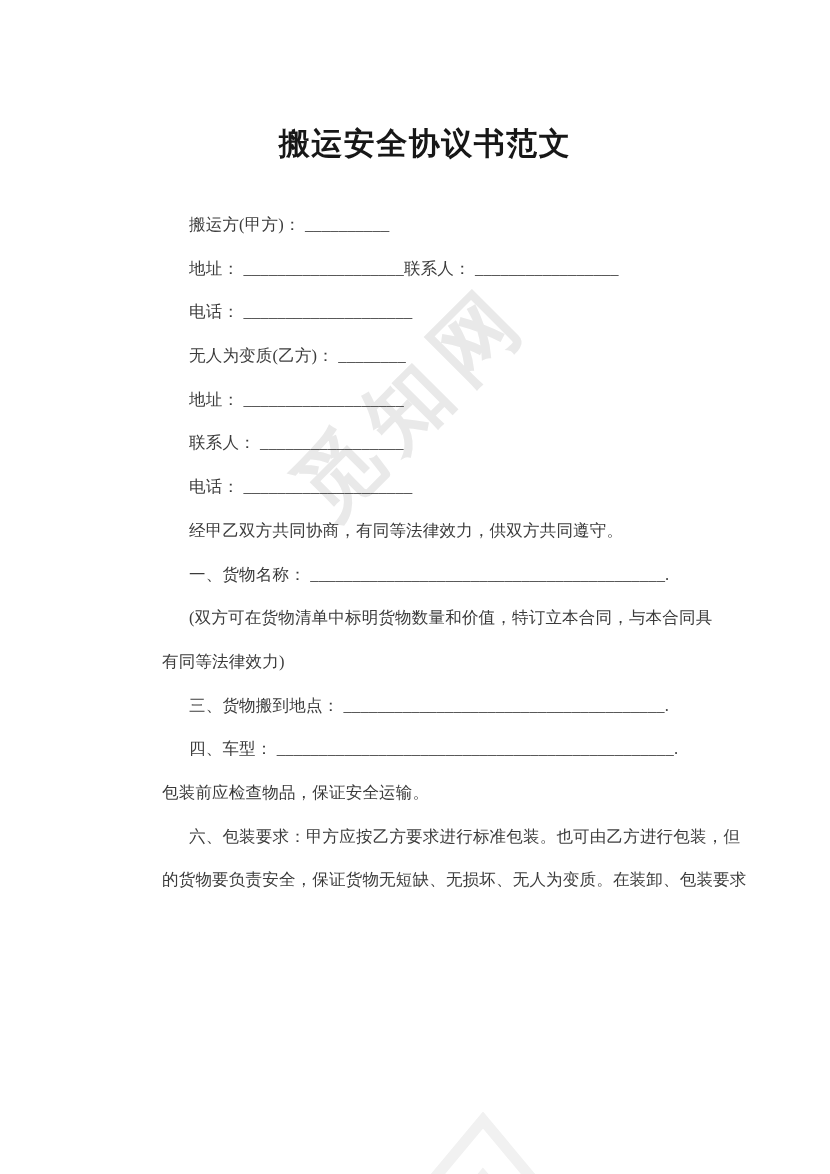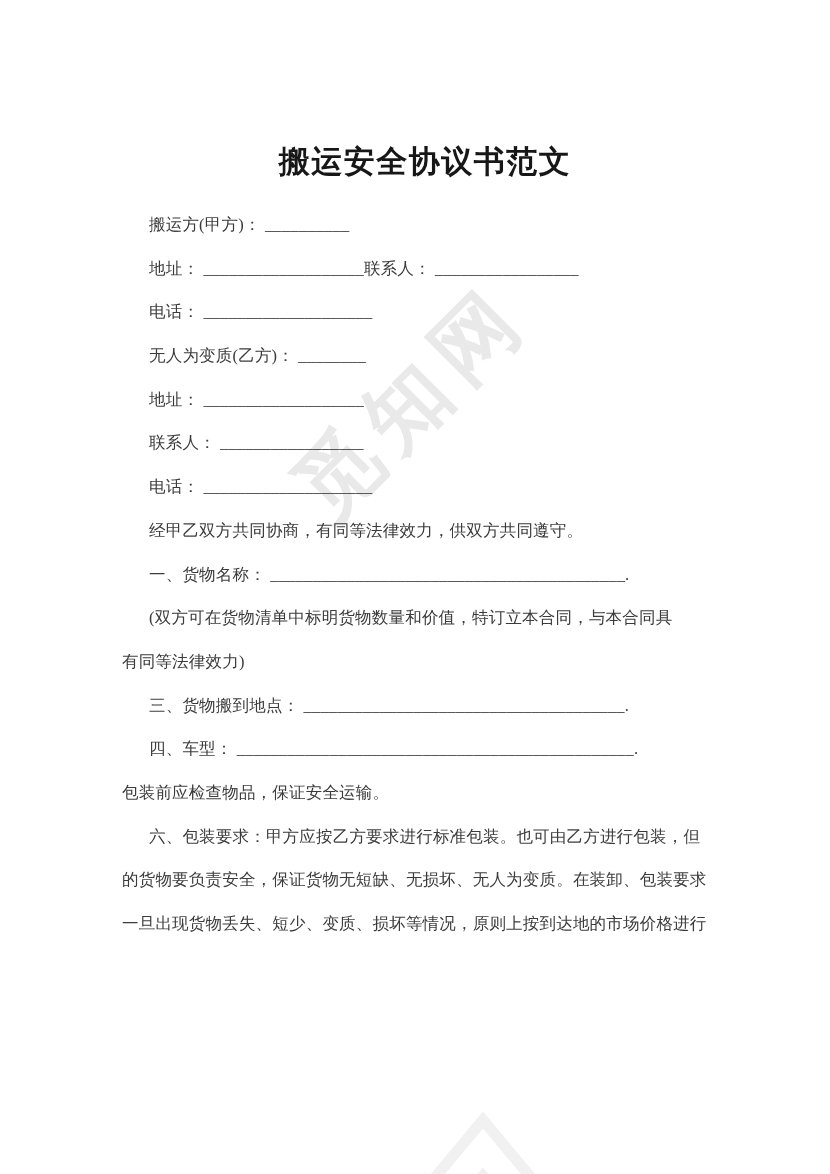--- a/index.html
+++ b/index.html
@@ -11,21 +11,21 @@
     font-family:"Liberation Serif","DejaVu Serif",serif;
   }
   .page{
     position:absolute;inset:0;
     width:830px;height:1174px;
     background:#ffffff;
     overflow:hidden;
   }
   .doc-title{
     position:absolute;
-    top:120px;left:0;right:0;
+    top:102px;left:0;right:0;
     text-align:center;
     font-size:31px;
     font-weight:bold;
     letter-spacing:1.5px;
     color:#171717;
     z-index:2;
     padding-left:20px;
   }
   .content{
     position:absolute;
@@ -33,20 +33,21 @@
     width:600px;
     font-size:16.5px;
     color:#3b3b3b;
     z-index:2;
   }
   .line{
     height:43.7px;
     line-height:43.7px;
     white-space:nowrap;
     letter-spacing:0.2px;
+    margin-left:40px;
   }
   .line.ind{padding-left:27px;}
   .watermark{
     position:absolute;
     left:257px;top:247px;
     width:310px;height:310px;
     display:flex;align-items:center;justify-content:center;
     transform:rotate(-45deg);
     font-family:"Liberation Sans","DejaVu Sans",sans-serif;
     font-weight:bold;
@@ -89,16 +90,15 @@
       <div class="line ind">电话： ____________________</div>
       <div class="line ind">经甲乙双方共同协商，有同等法律效力，供双方共同遵守。</div>
       <div class="line ind">一、货物名称： __________________________________________.</div>
       <div class="line ind">(双方可在货物清单中标明货物数量和价值，特订立本合同，与本合同具</div>
       <div class="line">有同等法律效力)</div>
       <div class="line ind">三、货物搬到地点： ______________________________________.</div>
       <div class="line ind">四、车型： _______________________________________________.</div>
       <div class="line">包装前应检查物品，保证安全运输。</div>
       <div class="line ind">六、包装要求：甲方应按乙方要求进行标准包装。也可由乙方进行包装，但</div>
       <div class="line">的货物要负责安全，保证货物无短缺、无损坏、无人为变质。在装卸、包装要求</div>
-      <div class="line">一旦出现货物丢失、短少、变质、损坏等情况，原则上按到达地的市场价格进行</div>
     </div>
 
 </div>
 
 </body></html>

